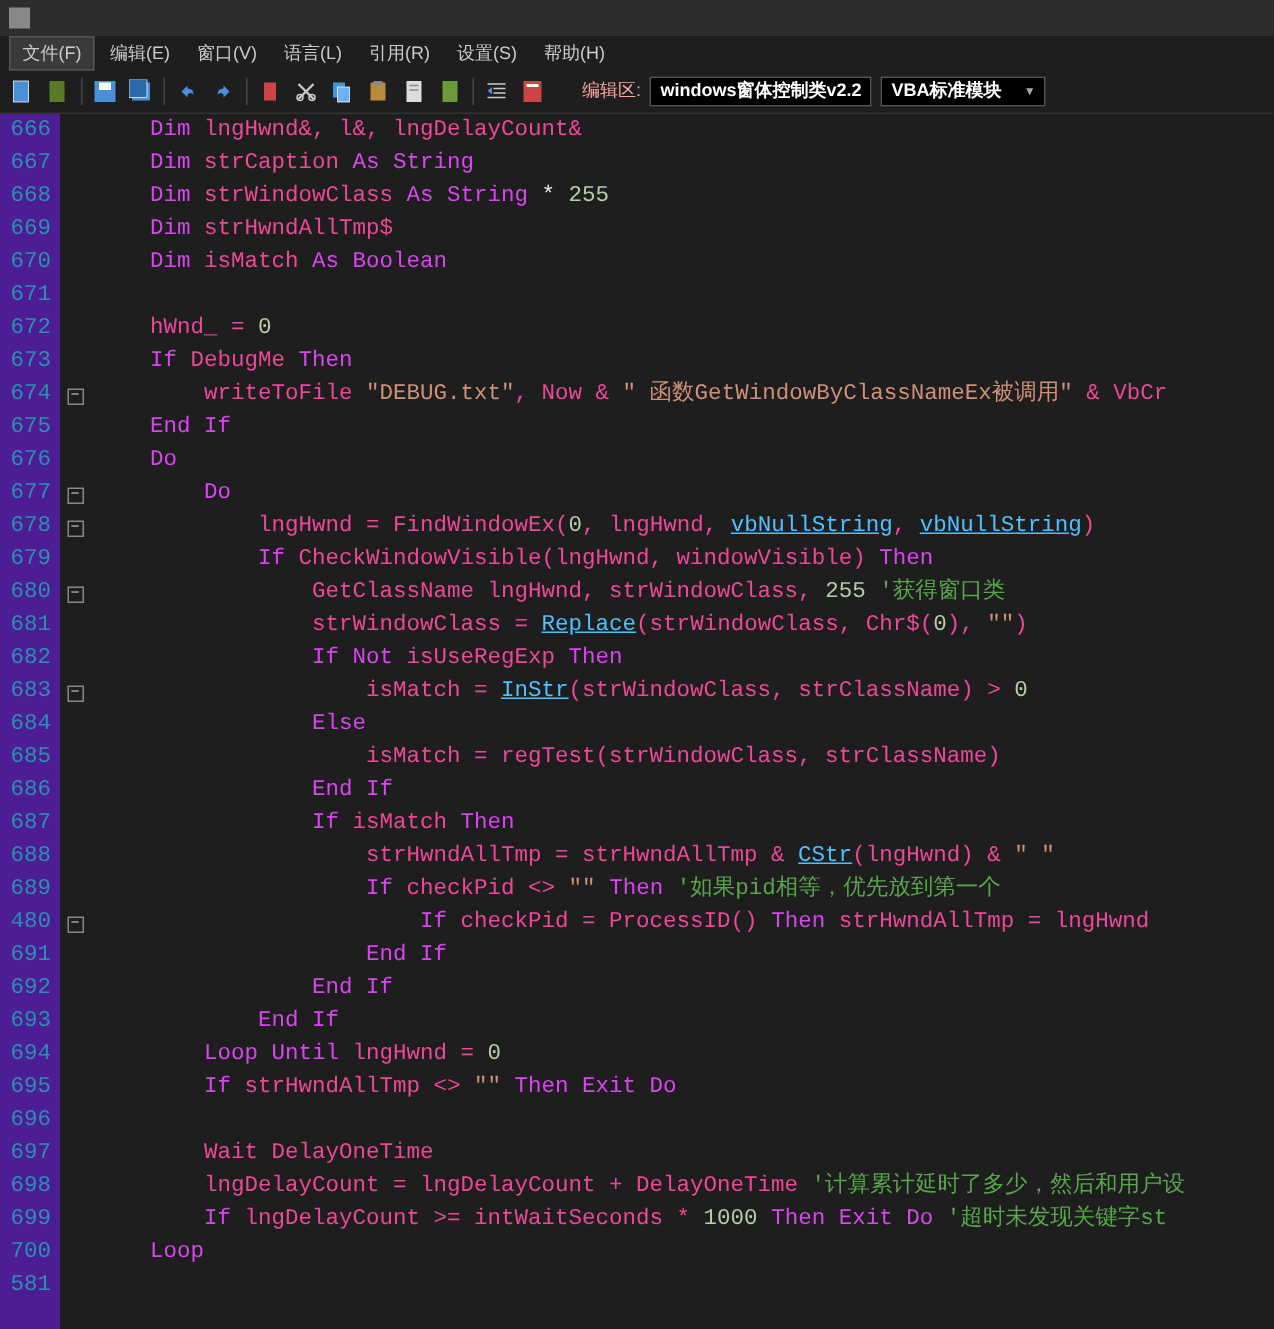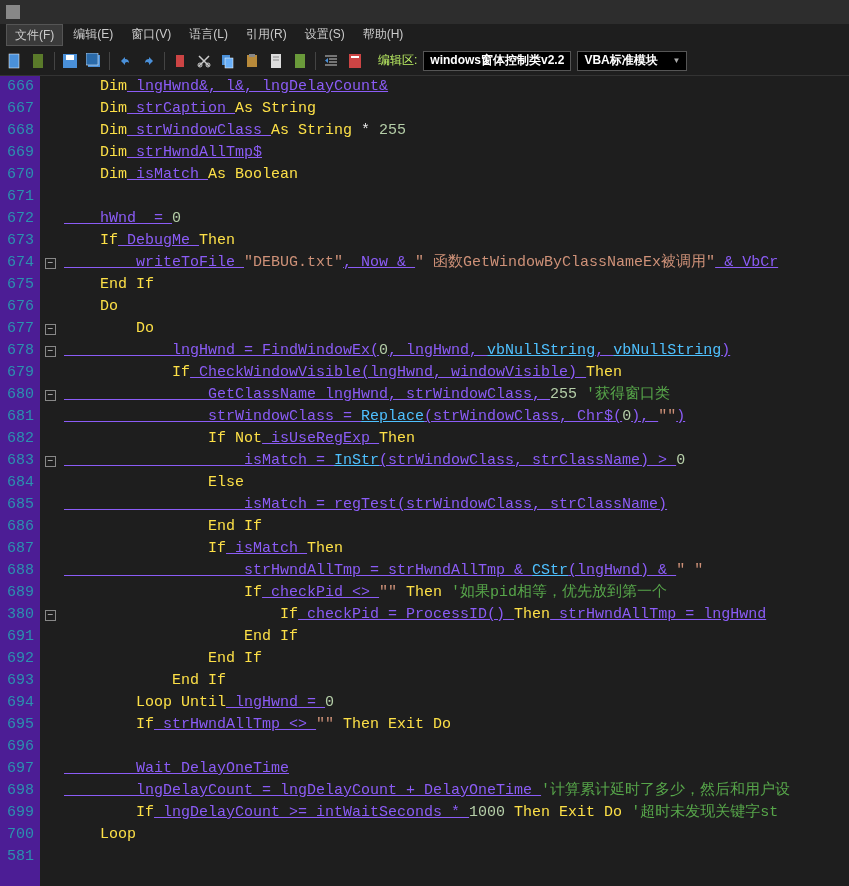--- a/index.html
+++ b/index.html
@@ -1,42 +1,42 @@
 <!DOCTYPE html>
 <html><head>
 <meta charset="utf-8">
 <style>
 * { margin:0; padding:0; box-sizing:border-box; }
 body { font-family:"Microsoft YaHei",sans-serif; background:#1e1e1e; color:#ccc; width:849px; height:886px; overflow:hidden; font-size:12px; }
 .titlebar { height:24px; line-height:24px; padding-left:6px; background:#2d2d2d; color:#aaa; display:flex; align-items:center; gap:4px; }
 .titlebar .ico { width:14px; height:14px; background:#888; display:inline-block; }
-.menubar { height:22px; background:#1e1e1e; display:flex; padding-left:6px; gap:2px; }
+.menubar { height:22px; background:#1e1e1e; display:flex; align-items:center; padding-left:6px; gap:2px; }
 .menubar .item { padding:2px 8px; color:#ccc; cursor:pointer; }
 .menubar .item:first-child { background:#3a3a3a; border:1px solid #555; }
 .toolbar { height:30px; background:#1e1e1e; display:flex; align-items:center; padding-left:6px; gap:6px; border-bottom:1px solid #333; }
 .toolbar .tbtn { width:18px; height:18px; display:flex; align-items:center; justify-content:center; cursor:pointer; }
 .toolbar .tbtn svg { width:16px; height:16px; }
 .toolbar .sep { width:1px; height:18px; background:#444; }
-.editarea-label { color:#bef264; margin-left:8px; }
+.editarea-label { color:#fca5a5; margin-left:18px; }
 .combo { background:#000; color:#fff; border:1px solid #555; height:20px; padding:1px 6px; min-width:140px; display:flex; align-items:center; justify-content:space-between;font-weight:bold; }
 .combo .arrow { font-size:8px; color:#aaa; }
 .editor { display:flex; height:810px; font-family:"Consolas","Courier New",monospace; font-size:15px; line-height:22px; }
 .gutter { width:40px; background:#4c1d95; color:#2b91af; text-align:right; padding-right:6px; user-select:none; }
 .gutter div { height:22px; }
 .foldcol { width:20px; background:#1e1e1e; color:#888; user-select:none; }
 .foldcol div { height:22px; text-align:center; font-size:12px; line-height:22px; }
 .foldbox { display:inline-block; width:11px; height:11px; border:1px solid #888; line-height:9px; font-size:10px; text-align:center; color:#ccc; margin-top:5px; }
 .code { flex:1; background:#1e1e1e; white-space:pre; overflow:hidden; }
 .code .line { height:22px; padding-left:4px; }
-.kw { color:#fde047; }
+.kw { color:#d946ef; }
 .fn { color:#4fc1ff;text-decoration:underline; }
 .str { color:#ce9178; }
 .num { color:#b5cea8;text-align:right; }
 .cmt { color:#57a64a; }
-.id { color:#8b5cf6;text-decoration:underline; }
+.id { color:#ec4899; }
 .op { color:#e8e8e8; }
 </style>
 </head>
 <body>
 
 <div class="titlebar">
   <span class="ico"></span>
 </div>
 
 <div class="menubar">
@@ -166,21 +166,21 @@
       <div>680</div>
       <div>681</div>
       <div>682</div>
       <div>683</div>
       <div>684</div>
       <div>685</div>
       <div>686</div>
       <div>687</div>
       <div>688</div>
       <div>689</div>
-      <div>380</div>
+      <div>480</div>
       <div>691</div>
       <div>692</div>
       <div>693</div>
       <div>694</div>
       <div>695</div>
       <div>696</div>
       <div>697</div>
       <div>698</div>
       <div>699</div>
       <div>700</div>

